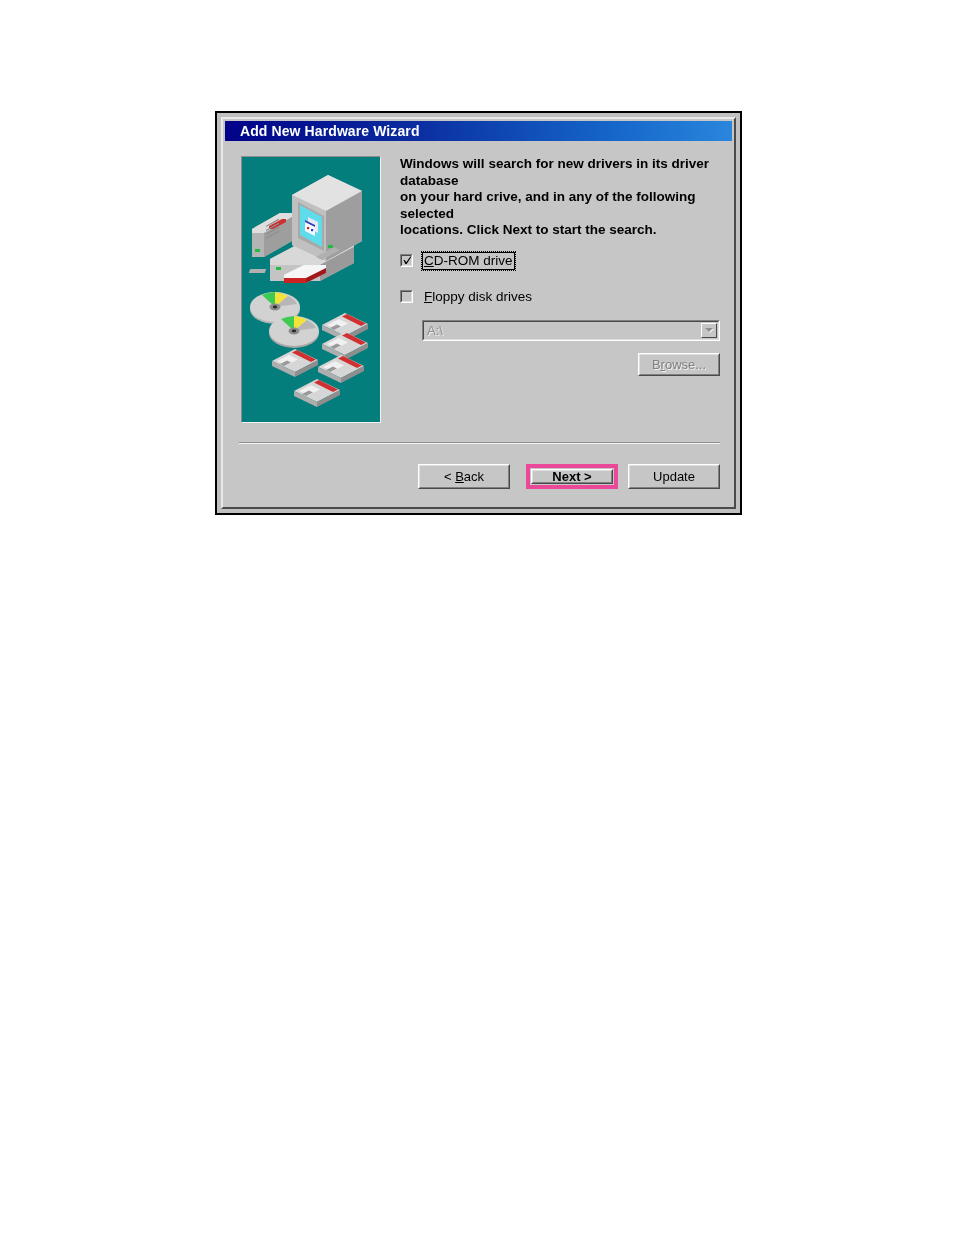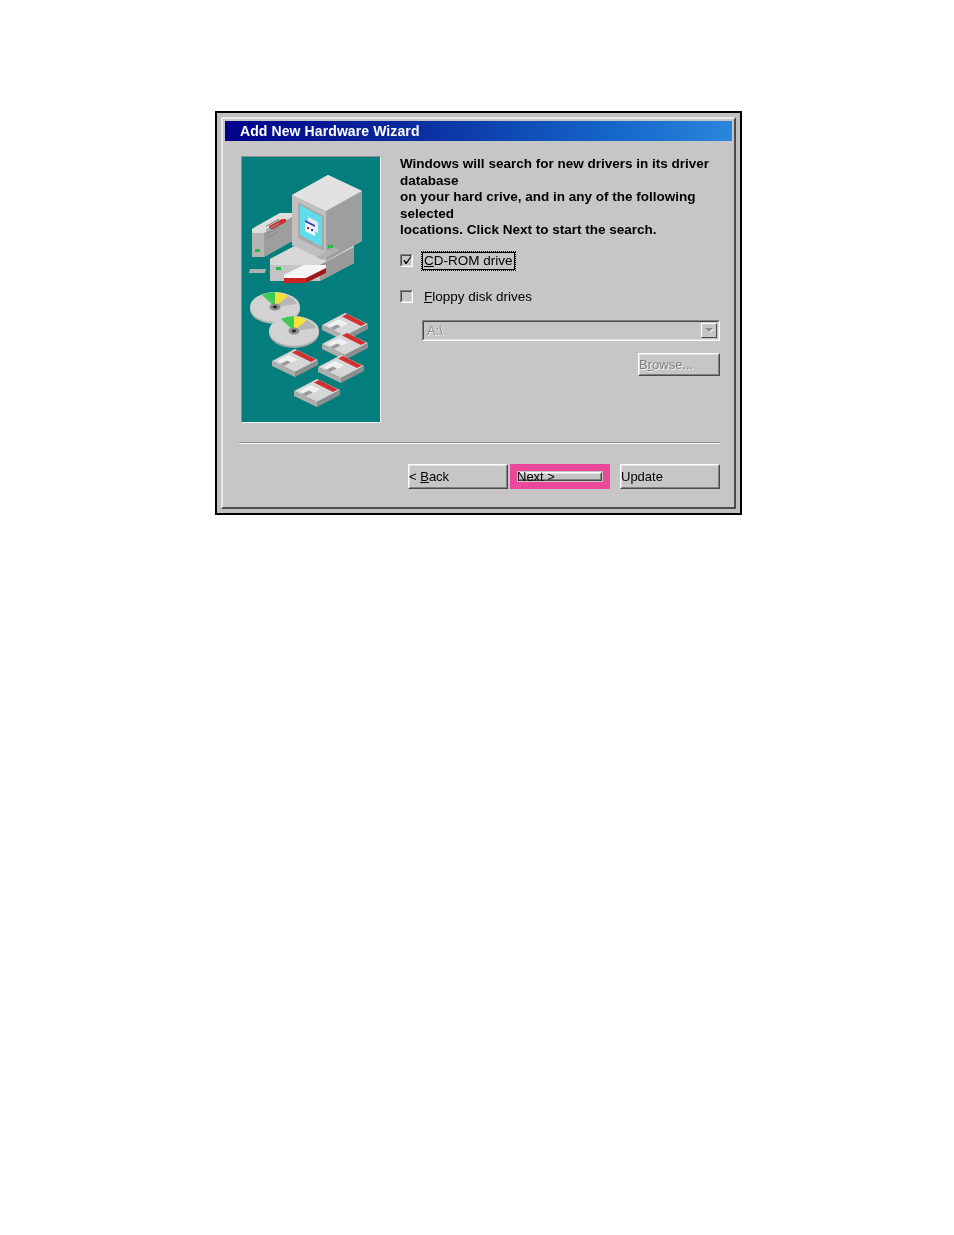--- a/index.html
+++ b/index.html
@@ -227,21 +227,21 @@
     background: #c6c6c6;
     box-sizing: border-box;
     border-top: 1px solid #ffffff;
     border-left: 1px solid #ffffff;
     border-right: 1px solid #4a4a4a;
     border-bottom: 1px solid #4a4a4a;
     font-size: 13px;
     color: #000000;
     display: flex;
     align-items: center;
-    justify-content: flex-start;
+    justify-content: center;
     position: relative;
     font-family: "Liberation Sans", sans-serif;
   }
   .btn .inner-bevel {
     position: absolute;
     left: 0; top: 0; right: 0; bottom: 0;
     border-top: 1px solid #dfdfdf;
     border-left: 1px solid #dfdfdf;
     border-right: 1px solid #808080;
     border-bottom: 1px solid #808080;
@@ -272,27 +272,28 @@
   #footer {
     position: absolute;
     left: 0;
     right: 12px;
     top: 322px;
     display: flex;
     justify-content: flex-end;
     align-items: center;
   }
   .footer-btn {
-    width: 100px;
+    width: 92px;
     height: 25px;
     margin-left: 10px;
   }
   #next-btn {
-    border: 7px solid #ec4899;
-    margin-left: 2px;
+    border: 4px solid #ec4899;
+    margin-left: 16px;
+    font-weight: bold;
   }
   #next-btn .default-bevel {
     position: absolute;
     left: 1px; top: 1px; right: 1px; bottom: 1px;
     border-top: 1px solid #ffffff;
     border-left: 1px solid #ffffff;
     border-right: 1px solid #4a4a4a;
     border-bottom: 1px solid #4a4a4a;
     pointer-events: none;
   }

